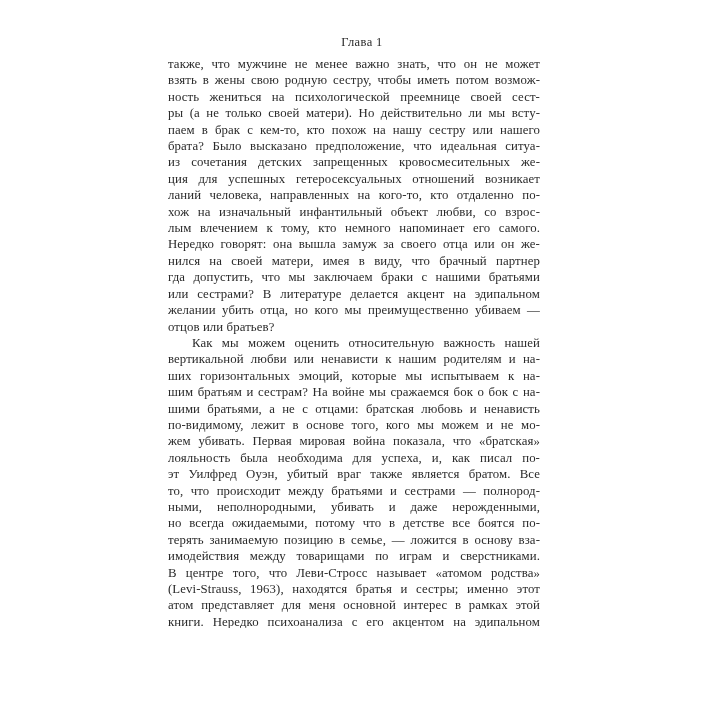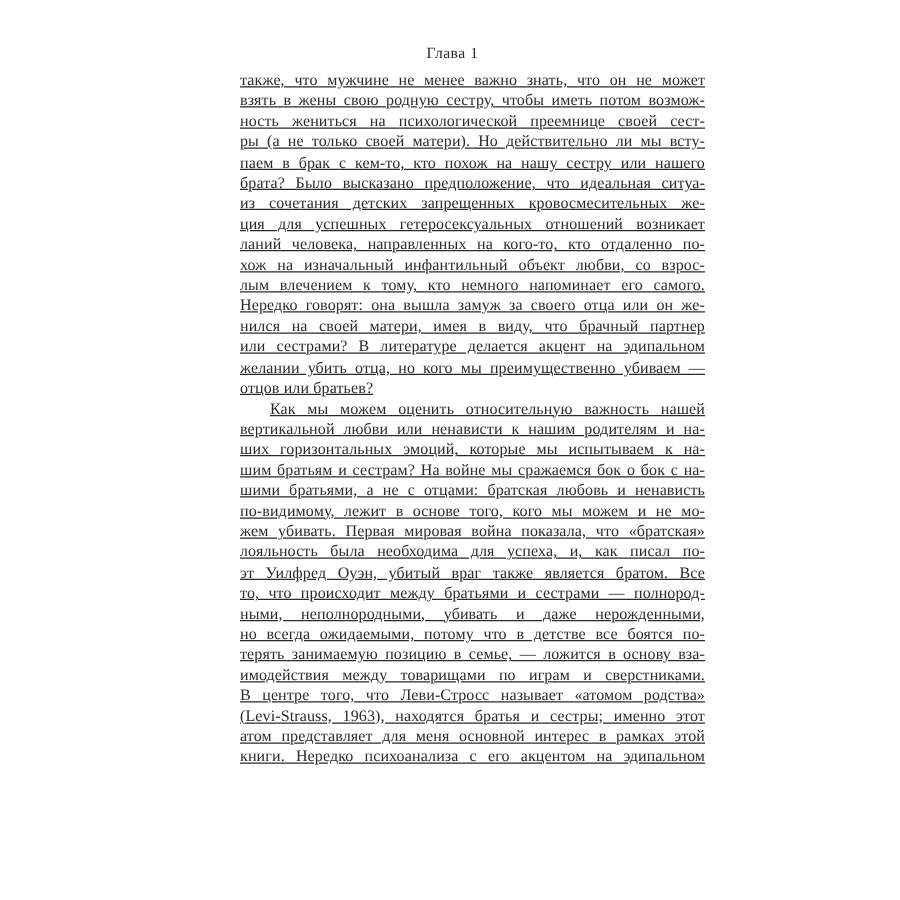--- a/index.html
+++ b/index.html
@@ -24,23 +24,22 @@
     top: 35px;
     left: 176px;
     width: 372px;
     text-align: center;
     font-size: 12.5px;
     letter-spacing: 0.4px;
   }
   .body-text {
     position: absolute;
     top: 56px;
-    left: 192px;
+    left: 168px;
     width: 372px;
-    text-decoration: underline;
   }
   .paragraph {
     margin: 0;
   }
   .line {
     font-size: 12.8px;
     line-height: 16.4px;
     white-space: normal;
     text-align: justify;
     text-align-last: justify;
@@ -74,20 +73,21 @@
         <div class="line">ры (а не только своей матери). Но действительно ли мы всту-</div>
         <div class="line">паем в брак с кем-то, кто похож на нашу сестру или нашего</div>
         <div class="line">брата? Было высказано предположение, что идеальная ситуа-</div>
         <div class="line">из сочетания детских запрещенных кровосмесительных же-</div>
         <div class="line">ция для успешных гетеросексуальных отношений возникает</div>
         <div class="line">ланий человека, направленных на кого-то, кто отдаленно по-</div>
         <div class="line">хож на изначальный инфантильный объект любви, со взрос-</div>
         <div class="line">лым влечением к тому, кто немного напоминает его самого.</div>
         <div class="line">Нередко говорят: она вышла замуж за своего отца или он же-</div>
         <div class="line">нился на своей матери, имея в виду, что брачный партнер</div>
+        <div class="line">гда допустить, что мы заключаем браки с нашими братьями</div>
         <div class="line">или сестрами? В литературе делается акцент на эдипальном</div>
         <div class="line">желании убить отца, но кого мы преимущественно убиваем —</div>
         <div class="line no-justify">отцов или братьев?</div>
       </div>
     <div class="paragraph">
         <div class="line indent">Как мы можем оценить относительную важность нашей</div>
         <div class="line">вертикальной любви или ненависти к нашим родителям и на-</div>
         <div class="line">ших горизонтальных эмоций, которые мы испытываем к на-</div>
         <div class="line">шим братьям и сестрам? На войне мы сражаемся бок о бок с на-</div>
         <div class="line">шими братьями, а не с отцами: братская любовь и ненависть</div>

